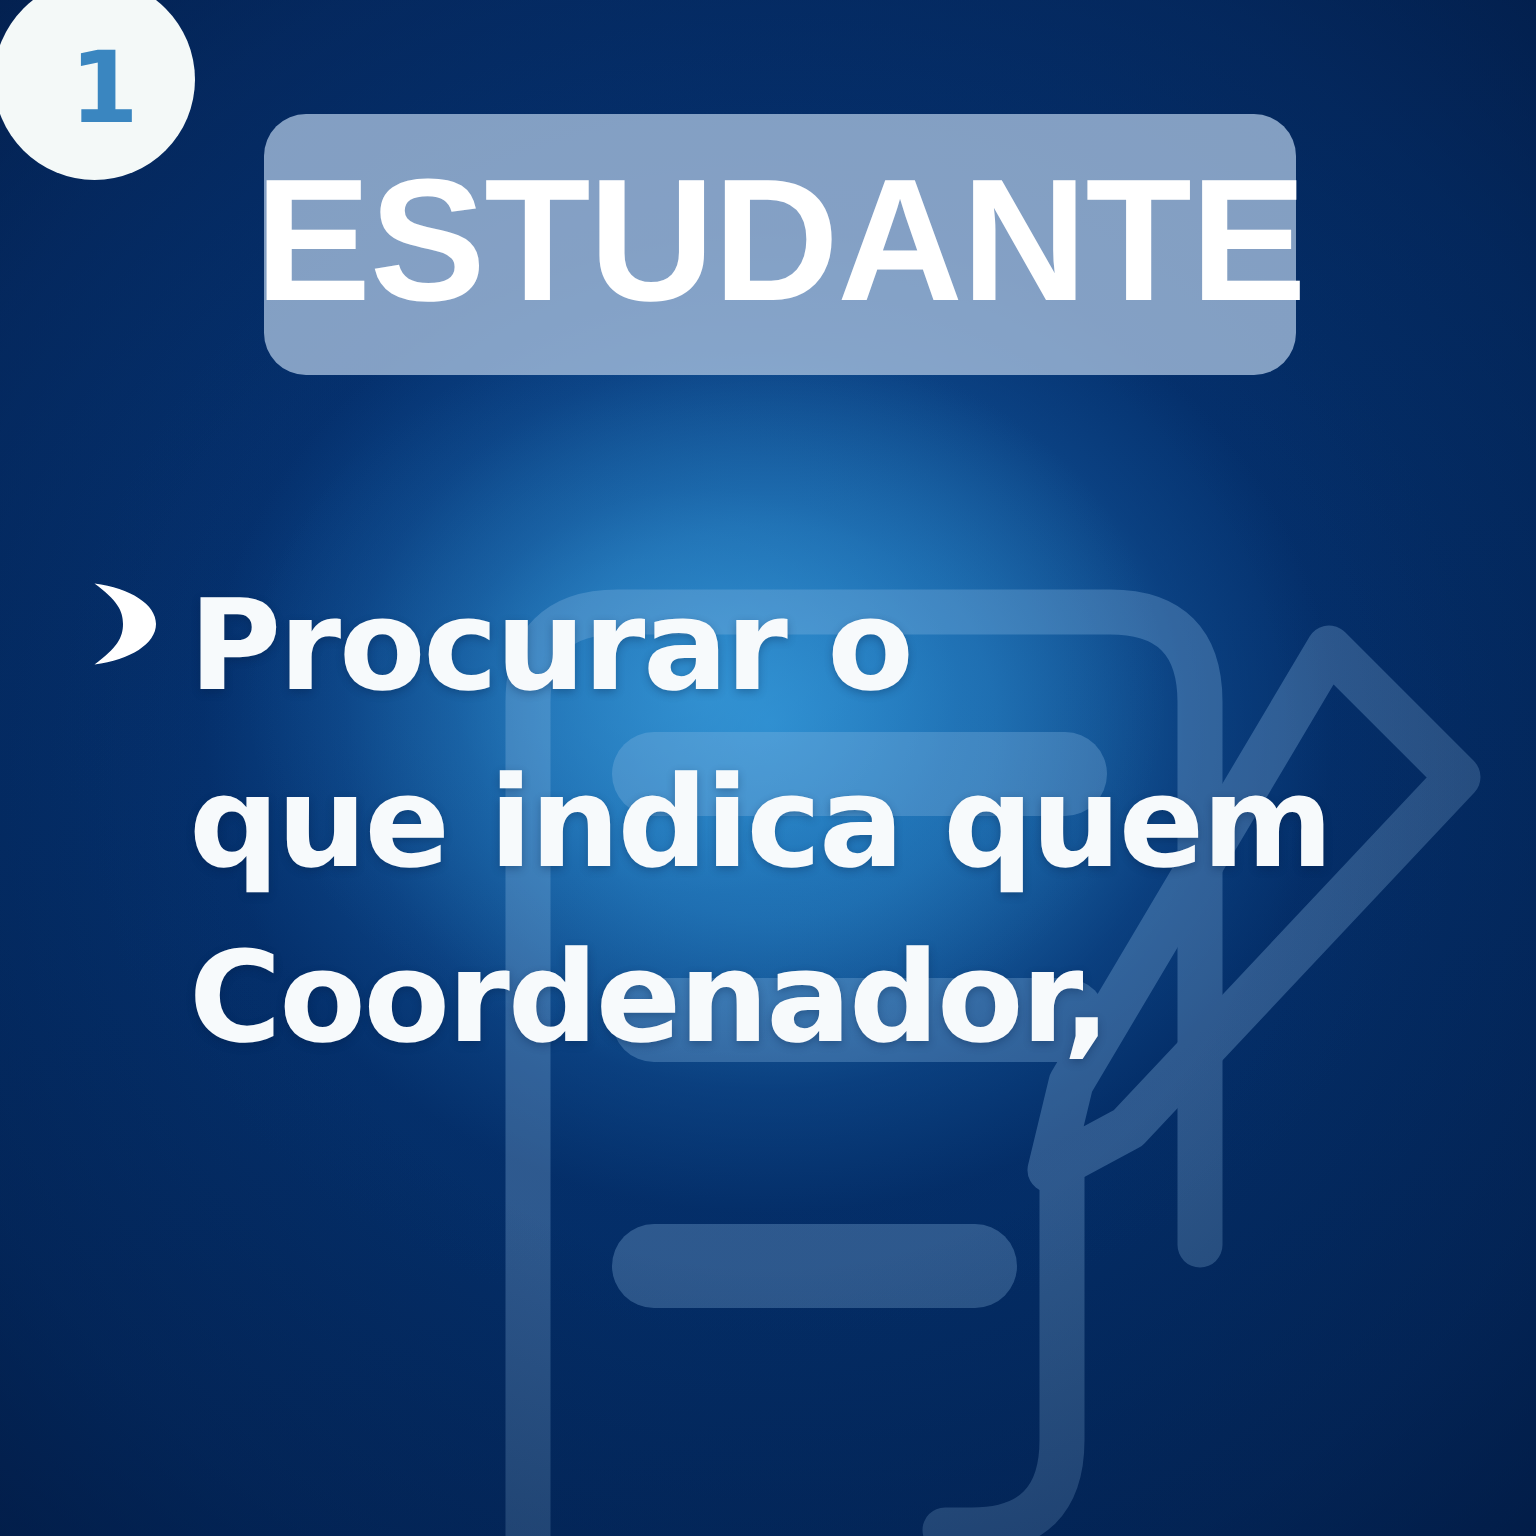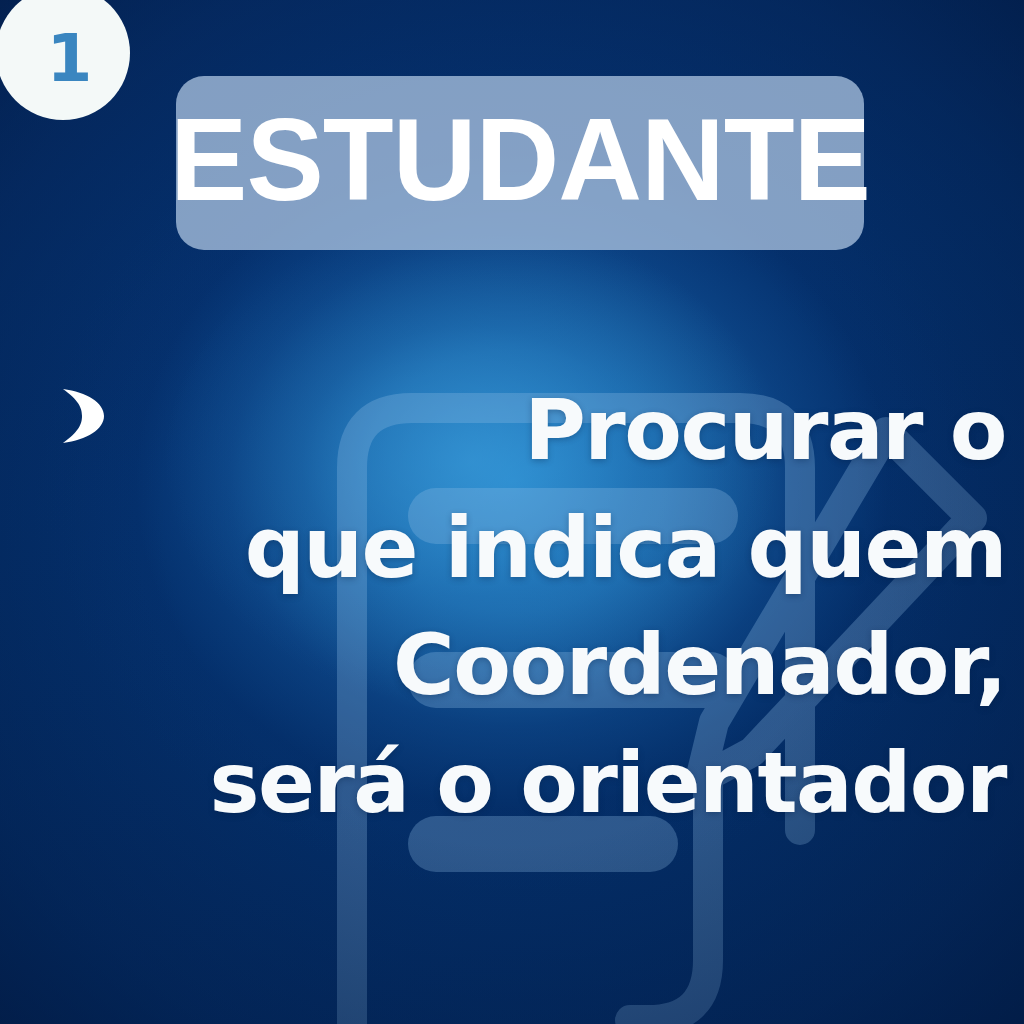--- a/index.html
+++ b/index.html
@@ -119,21 +119,21 @@
   .body-text{
     flex:1 1 auto;
     font-family:"DejaVu Sans", sans-serif;
     font-weight:700;
     font-size:84px;
     line-height:1.40;
     color:#f7fafc;
     letter-spacing:-1.5px;
     text-shadow:0 2px 6px rgba(2,26,64,0.30);
   }
-  .body-text .ln{ display:block; white-space:nowrap;text-align:right; }
+  .body-text .ln{ display:block; white-space:nowrap; }
 </style>
 </head>
 <body>
 
 <div id="slide">
 
   <div class="bg-base"></div>
   <div class="bg-glow"></div>
   <div class="bg-glow2"></div>
 
@@ -173,18 +173,17 @@
     <span class="bullet">
       <svg viewBox="0 0 52 60" xmlns="http://www.w3.org/2000/svg" aria-hidden="true">
         <path d="M 7 3 C 31 6 48 17 48 30 C 48 43 31 54 7 57 C 22 46 26 39 26 30 C 26 21 22 14 7 3 Z" fill="#ffffff"></path>
       </svg>
     </span>
 
     <div class="body-text">
       <span class="ln">Procurar o</span>
       <span class="ln">que indica quem</span>
       <span class="ln">Coordenador,</span>
-      <span class="ln">será o orientador</span>
     </div>
 
   </div>
 
 </div>
 
 </body></html>

